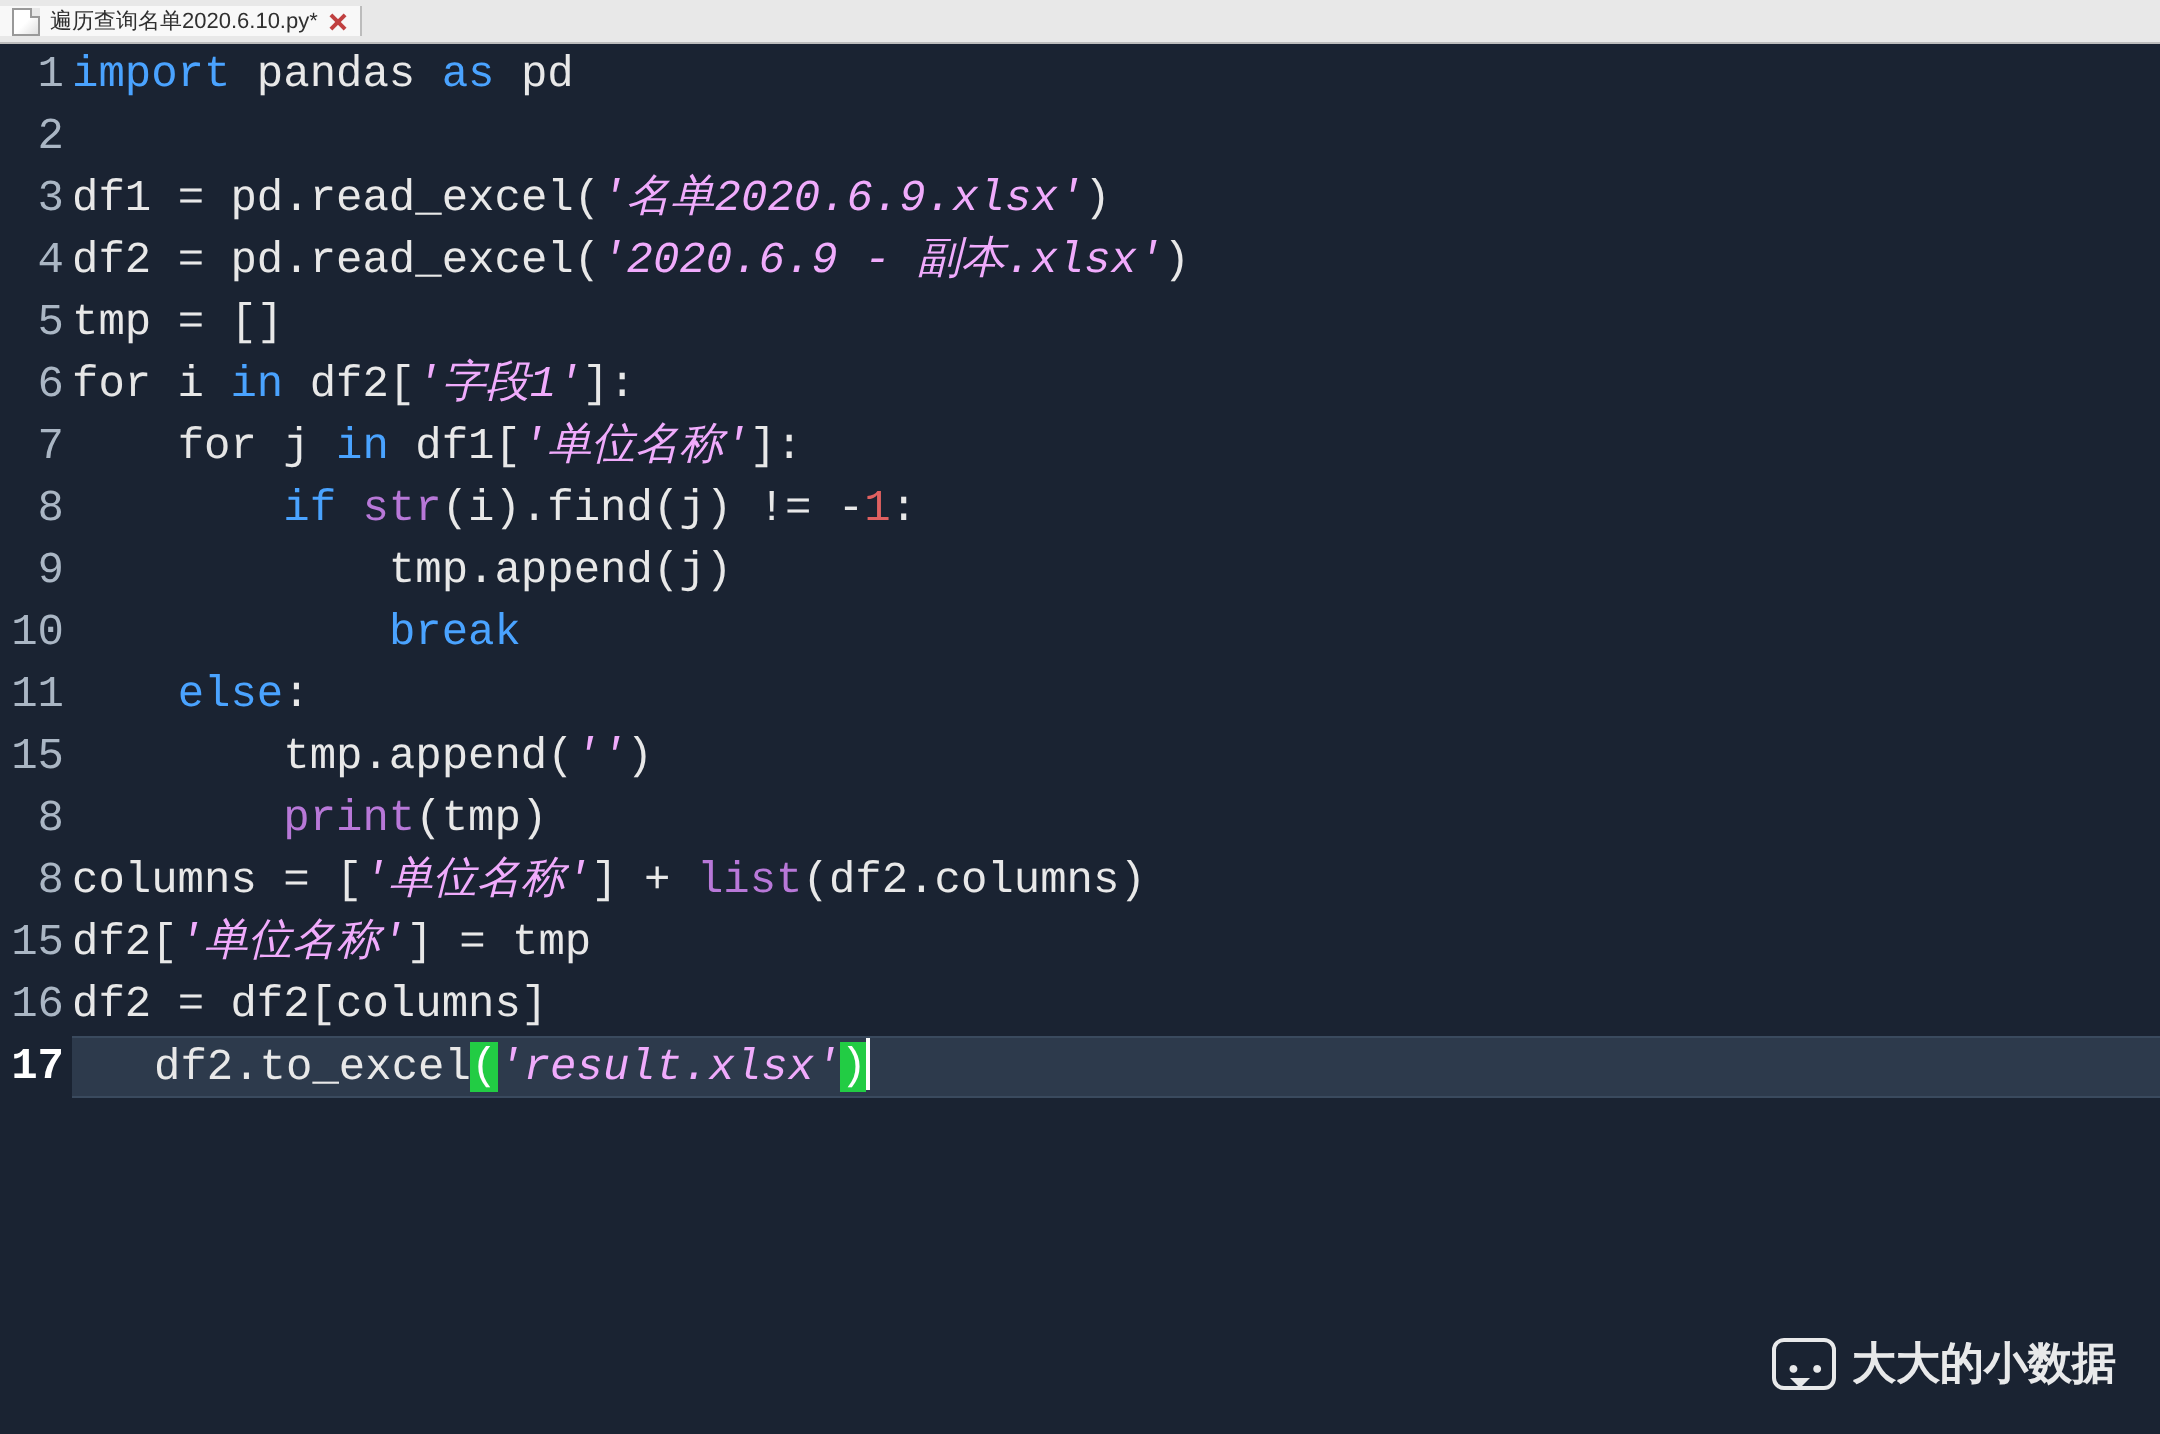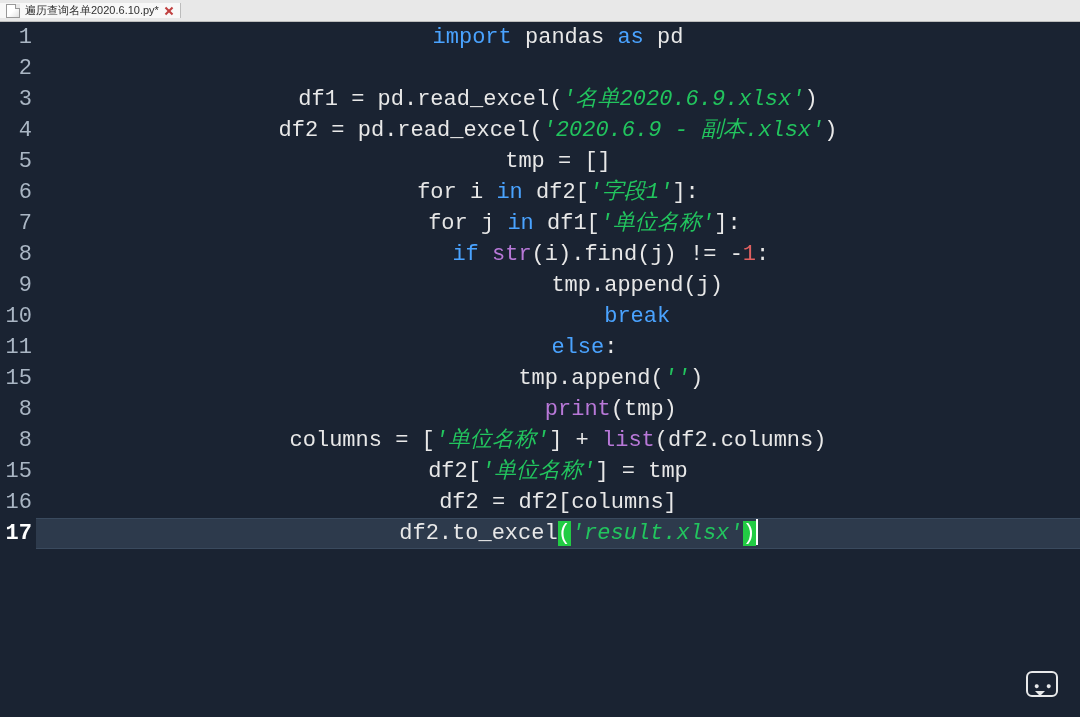--- a/index.html
+++ b/index.html
@@ -78,31 +78,31 @@
 }
 .gutter .ln { display:block; }
 .gutter .ln.current { font-weight: bold; color:#fff; }
 
 .code {
   flex: 1;
   color: #e8e8e8;
   white-space: pre;
   position: relative;
 }
-.line { display:block; min-height:31px;text-align:center; }
+.line { display:block; min-height:31px; }
 .line.current { background:#2d3a4c; border-top:1px solid #3a4a5e; border-bottom:1px solid #3a4a5e; box-sizing:border-box; line-height:29px;padding-left:41px;}
 
 .kw-import { color:#4aa3ff; }
 .kw-as     { color:#4aa3ff; }
 .kw-for    { color:#e5e5e5; }
 .kw-in     { color:#4aa3ff;font-family:Liberation Mono, monospace; }
 .kw-if     { color:#4aa3ff; }
 .kw-else   { color:#4aa3ff; }
 .kw-break  { color:#4aa3ff; }
-.str       { color:#22c55e; font-style: italic; }
+.str       { color:#f0abfc; font-style: italic; }
 .num       { color:#e06060; }
 .builtin   { color:#b878d8; }
 .ident     { color:#e8e8e8; }
 .punct     { color:#e8e8e8; }
 .paren-hl  { background:#22cc44; color:#fff; }
 .cursor    { display:inline-block; width:2px; height:26px; background:#fff; vertical-align:middle; margin-bottom:3px;}
 
 .watermark {
   position: absolute;
   right: 22px;
@@ -163,13 +163,14 @@
       <span class="ln">16</span>
       <span class="ln current">17</span>
     </div>
   <div class="code" id="code"><span class="line"><span class="kw-import">import</span><span class="ident"> pandas </span><span class="kw-as">as</span><span class="ident"> pd</span></span><span class="line">&nbsp;</span><span class="line"><span class="ident">df1 </span><span class="punct">=</span><span class="ident"> pd.read_excel(</span><span class="str">'名单2020.6.9.xlsx'</span><span class="punct">)</span></span><span class="line"><span class="ident">df2 </span><span class="punct">=</span><span class="ident"> pd.read_excel(</span><span class="str">'2020.6.9 - 副本.xlsx'</span><span class="punct">)</span></span><span class="line"><span class="ident">tmp </span><span class="punct">=</span><span class="ident"> []</span></span><span class="line"><span class="kw-for">for</span><span class="ident"> i </span><span class="kw-in">in</span><span class="ident"> df2[</span><span class="str">'字段1'</span><span class="ident">]:</span></span><span class="line"><span class="ident">    </span><span class="kw-for">for</span><span class="ident"> j </span><span class="kw-in">in</span><span class="ident"> df1[</span><span class="str">'单位名称'</span><span class="ident">]:</span></span><span class="line"><span class="ident">        </span><span class="kw-if">if</span><span class="ident"> </span><span class="builtin">str</span><span class="ident">(i).find(j) != -</span><span class="num">1</span><span class="ident">:</span></span><span class="line"><span class="ident">            tmp.append(j)</span></span><span class="line"><span class="ident">            </span><span class="kw-break">break</span></span><span class="line"><span class="ident">    </span><span class="kw-else">else</span><span class="ident">:</span></span><span class="line"><span class="ident">        tmp.append(</span><span class="str">''</span><span class="ident">)</span></span><span class="line"><span class="ident">        </span><span class="builtin">print</span><span class="ident">(tmp)</span></span><span class="line"><span class="ident">columns </span><span class="punct">=</span><span class="ident"> [</span><span class="str">'单位名称'</span><span class="ident">] + </span><span class="builtin">list</span><span class="ident">(df2.columns)</span></span><span class="line"><span class="ident">df2[</span><span class="str">'单位名称'</span><span class="ident">] </span><span class="punct">=</span><span class="ident"> tmp</span></span><span class="line"><span class="ident">df2 </span><span class="punct">=</span><span class="ident"> df2[columns]</span></span><span class="line current"><span class="ident">df2.to_excel</span><span class="paren-hl">(</span><span class="str">'result.xlsx'</span><span class="paren-hl">)</span><span class="cursor"></span></span></div>
 </div>
 
 <div class="watermark">
   <span class="wm-icon">
       <span class="wm-dots">● ●</span>
     </span>
+  <span>大大的小数据</span>
 </div>
 
 </body></html>

